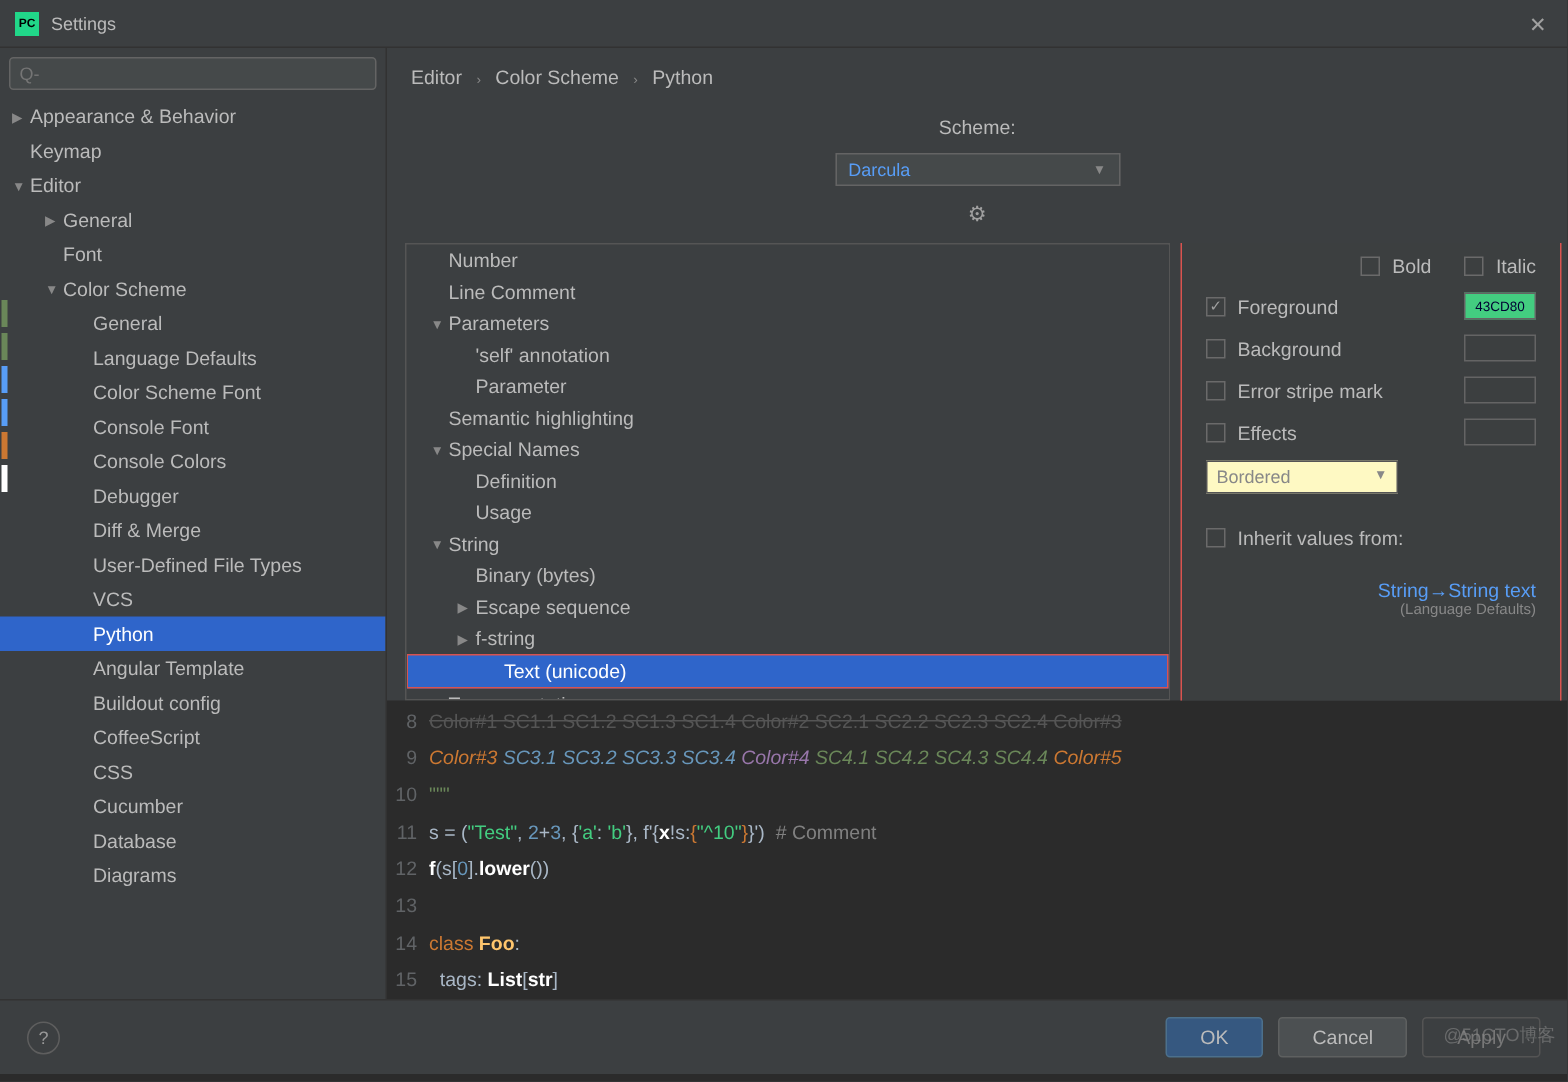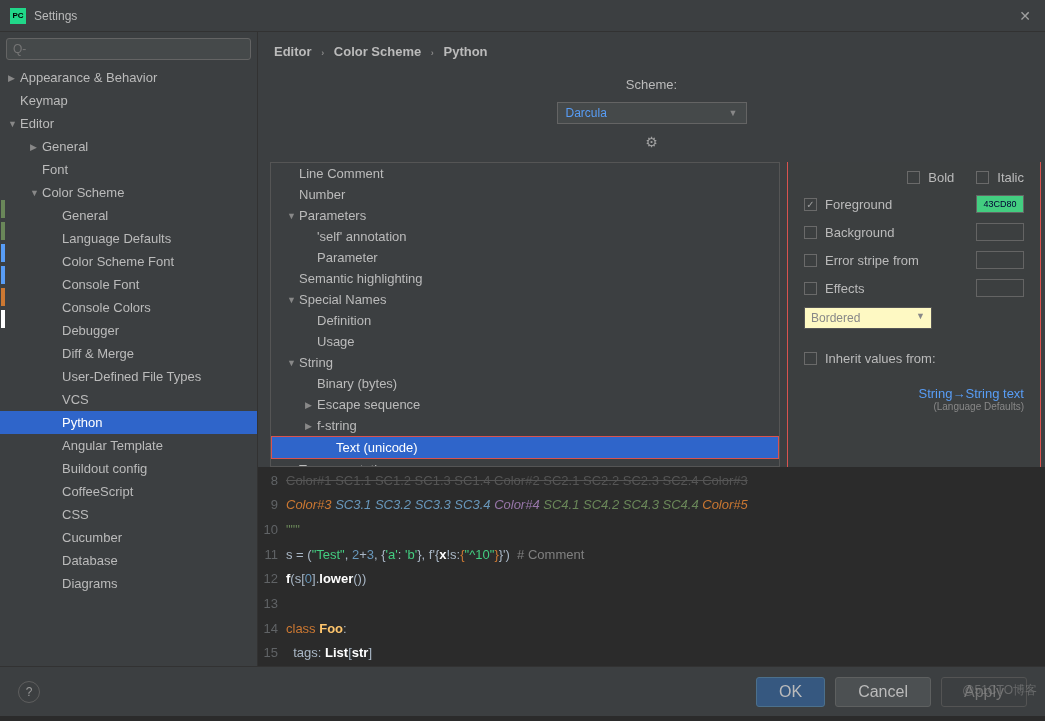--- a/index.html
+++ b/index.html
@@ -13,21 +13,21 @@
 .search-row { padding: 6px; }
 .search-input { width: 100%; background: #45494a; border: 1px solid #646464; border-radius: 3px; padding: 3px 6px; color: #888; font-size: 12px; }
 .nav-tree { flex: 1; overflow-y: auto; font-size: 13px; }
 .nav-item { display: flex; align-items: center; padding: 4px 8px; cursor: pointer; white-space: nowrap; }
 .nav-item .arrow { width: 12px; font-size: 9px; color: #888; }
 .nav-item.d0 { padding-left: 8px; }
 .nav-item.d1 { padding-left: 30px; }
 .nav-item.d2 { padding-left: 50px; }
 .nav-item.selected { background: #2f65ca; color: #fff; }
 .content { flex: 1; background: #3c3f41; display: flex; flex-direction: column; }
-.breadcrumb { padding: 12px 16px; font-size: 13px; color: #bbbbbb; font-weight: bold; }
+.breadcrumb { padding: 12px 16px; font-size: 13px; color: #bbbbbb; }
 .breadcrumb .sep { margin: 0 6px; font-size: 9px; color: #888; }
 .scheme-row { padding: 6px 16px 12px; display: flex; align-items: center; gap: 10px; font-size: 13px; flex-direction: column; }
 .scheme-select { width: 190px; background: #45494a; border: 1px solid #646464; padding: 3px 8px; color: #589df6; font-size: 12px; display: flex; justify-content: space-between; align-items: center; }
 .gear-icon { color: #a0a0a0; font-size: 14px; }
 .middle { flex: 1; display: flex; position: relative; overflow: hidden; }
 .attr-tree { width: 510px; background: #3c3f41; border: 1px solid #555; overflow-y: auto; font-size: 13px; margin-left: 12px; }
 .attr-item { padding: 3px 10px; display: flex; align-items: center; cursor: pointer; }
 .attr-item .arrow { width: 12px; font-size: 9px; color: #888; }
 .attr-item.d0 { padding-left: 16px; }
 .attr-item.d1 { padding-left: 34px; }
@@ -50,21 +50,21 @@
 .c-ital { color: #808080; font-style: italic; }
 .c-green { color: #6a8759; }
 .c-blue { color: #6897bb; }
 .c-cyan { color: #43cd80; }
 .c-yellow { color: #ffc66d; }
 .c-orange { color: #cc7832; }
 .c-grey { color: #808080; }
 .c-white { color: #a9b7c6; }
 .buttonbar { height: 50px; border-top: 1px solid #323232; display: flex; align-items: center; padding: 0 18px; gap: 10px; background: #3c3f41; }
 .help-btn { width: 22px; height: 22px; border: 1px solid #5e5e5e; border-radius: 50%; display: flex; align-items: center; justify-content: center; font-size: 12px; color: #999; }
-.btn { padding: 5px 22px; font-size: 16px; border-radius: 3px; cursor: pointer; }
+.btn { padding: 5px 22px; font-size: 13px; border-radius: 3px; cursor: pointer; }
 .btn-primary { background: #365880; border: 1px solid #4c708c; color: #bbbbbb; }
 .btn-secondary { background: #4c5052; border: 1px solid #5e6060; color: #bbbbbb; }
 .btn-disabled { background: #3c3f41; border: 1px solid #545454; color: #777; }
 .left-indicators { position: absolute; left: 1px; top: 200px; width: 4px; }
 .li { height: 18px; margin-bottom: 4px; }
 .watermark { position: absolute; right: 8px; bottom: 22px; color: #888; font-size: 12px; opacity: 0.6; }
 </style>
 </head>
 <body>
 
@@ -189,25 +189,25 @@
         <span>Darcula</span>
         <span style="font-size:9px;color:#888">▼</span>
       </div>
       <span class="gear-icon">⚙</span>
     </div>
 
     <div class="middle">
       <div class="attr-tree" id="attr-tree">
           <div class="attr-item d0">
             <span class="arrow"></span>
+            <span>Number</span>
+          </div>
+          <div class="attr-item d0">
+            <span class="arrow"></span>
             <span>Line Comment</span>
-          </div>
-          <div class="attr-item d0">
-            <span class="arrow"></span>
-            <span>Number</span>
           </div>
           <div class="attr-item d0">
             <span class="arrow">▼</span>
             <span>Parameters</span>
           </div>
           <div class="attr-item d1">
             <span class="arrow"></span>
             <span>'self' annotation</span>
           </div>
           <div class="attr-item d1">
@@ -269,21 +269,21 @@
           <span>Foreground</span>
           <span class="swatch" style="background:#43CD80;color:#003;font-size:9px;text-align:center;line-height:16px">43CD80</span>
         </div>
         <div class="opt-row">
           <span class="checkbox"></span>
           <span>Background</span>
           <span class="swatch"></span>
         </div>
         <div class="opt-row">
           <span class="checkbox"></span>
-          <span>Error stripe from</span>
+          <span>Error stripe mark</span>
           <span class="swatch"></span>
         </div>
         <div class="opt-row">
           <span class="checkbox"></span>
           <span>Effects</span>
           <span class="swatch"></span>
         </div>
         <div class="effects-select">
           <span>Bordered</span>
           <span style="font-size:9px">▼</span>

